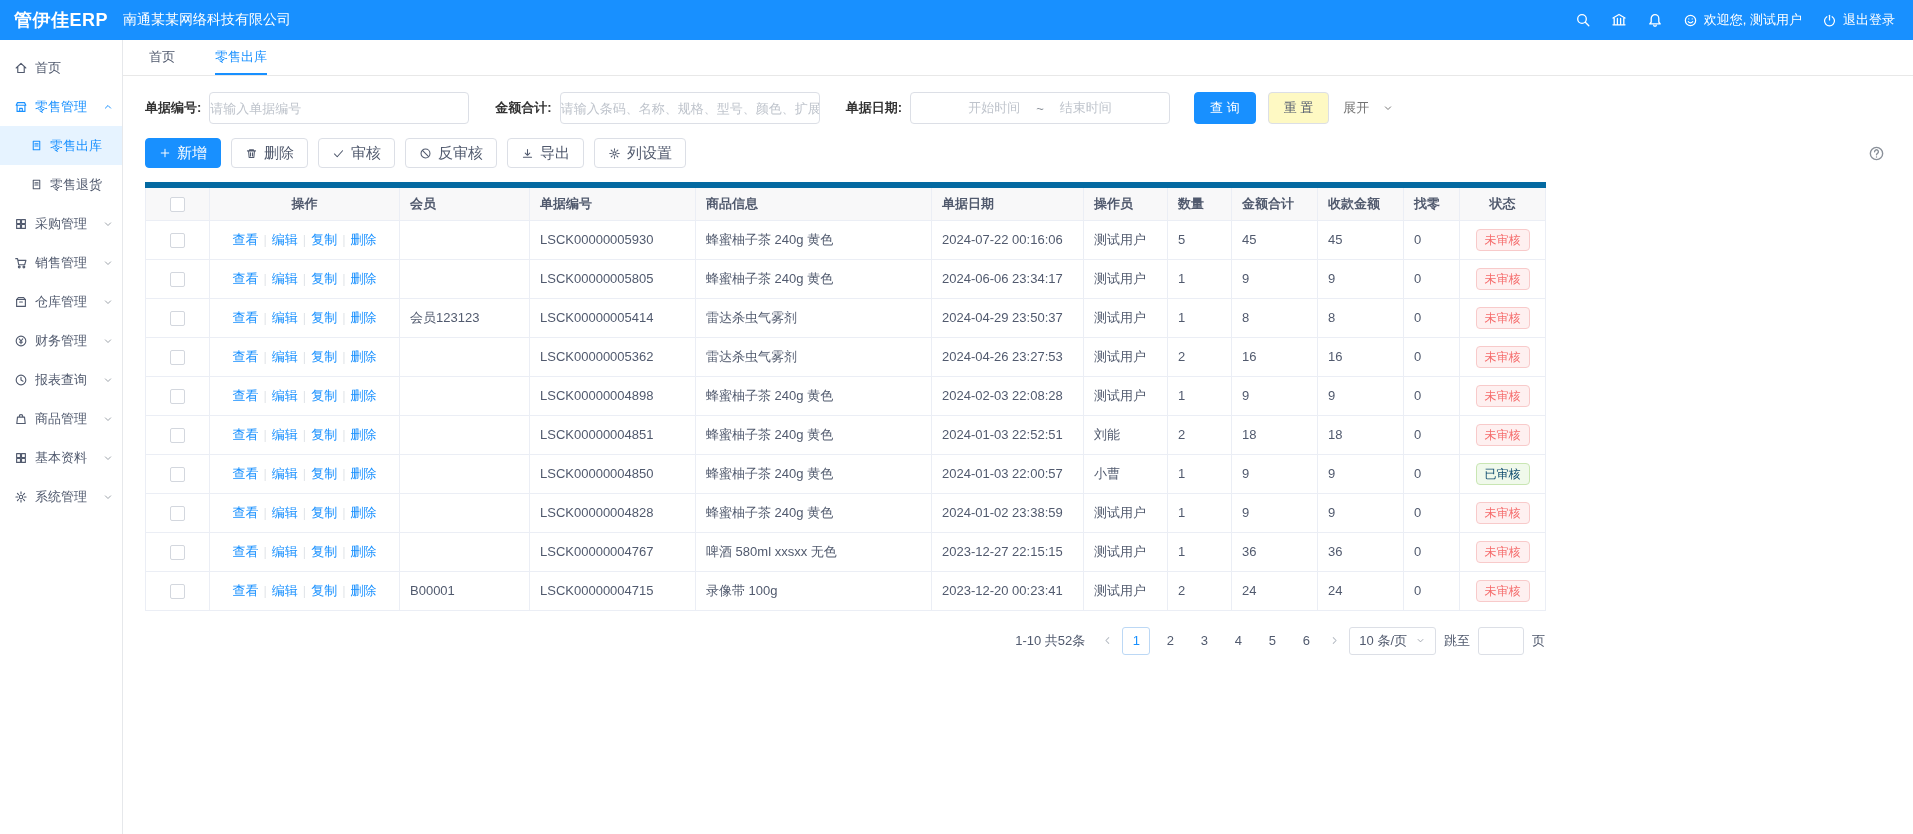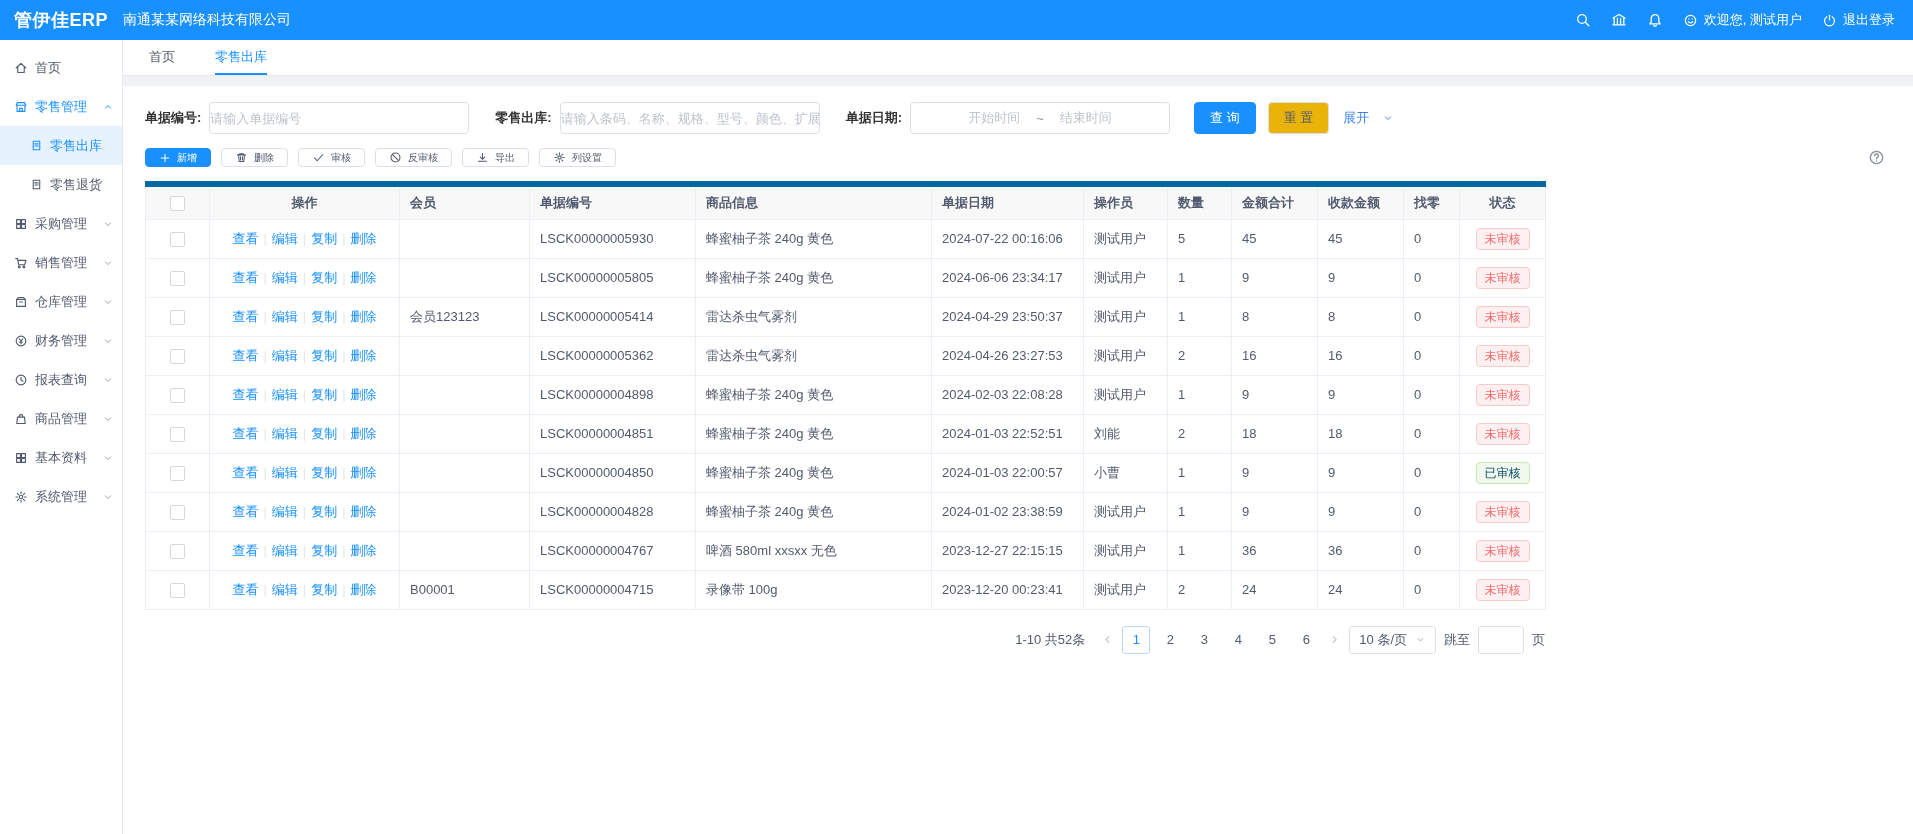--- a/index.html
+++ b/index.html
@@ -34,45 +34,45 @@
   .side-item.sub.selected { background:#e6f3ff; color:#1890ff; }
 
   
   .tabbar { background:#fff; height:36px; display:flex; align-items:stretch; gap:40px;
     padding-left:26px; border-bottom:1px solid #e8e8e8; flex:none; }
   .tab { display:flex; align-items:center; color:#515a6e; cursor:pointer;
     border-bottom:2px solid transparent; font-size:13px; }
   .tab.active { color:#1890ff; border-bottom-color:#1890ff; }
 
   
-  .content { background:#fff; margin-top:10px; flex:1; padding:16px 22px 0; overflow:hidden; }
+  .content { background:#fff; flex:1; padding:16px 22px 0; overflow:hidden; }
 
   
   .filters { display:flex; align-items:center; margin-bottom:14px; }
   .f-label { font-weight:bold; color:#333; flex:none; }
   .f-input { width:260px; height:32px; border:1px solid #dcdfe6; border-radius:4px;
     padding:0 0; font-size:13px; color:#515a6e; margin-left:8px; outline:none;
     font-family:"Liberation Sans","DejaVu Sans",sans-serif; }
   .f-input::placeholder { color:#bfc4cc; }
   .gap { width:26px; flex:none; }
   .date-range { width:260px; height:32px; border:1px solid #dcdfe6; border-radius:4px;
     display:flex; align-items:center; justify-content:center; gap:16px; color:#bfc4cc;
     margin-left:8px; cursor:pointer; }
   .date-range .tilde { color:#8a9099; }
   .btn { height:32px; border-radius:4px; padding:0 15px; font-size:13px; cursor:pointer;
     font-family:"Liberation Sans","DejaVu Sans",sans-serif; }
   .btn.primary { background:#1890ff; border:1px solid #1890ff; color:#fff; margin-left:24px; }
-  .btn.plain { background:#eab308; border:1px solid #dcdfe6; color:#515a6e; margin-left:12px; }
-  .expand-link { color:#3b82f6; margin-left:14px; cursor:pointer; display:flex; align-items:center; gap:13px; }
+  .btn.plain { background:#fef9c3; border:1px solid #dcdfe6; color:#515a6e; margin-left:12px; }
+  .expand-link { color:#737373; margin-left:14px; cursor:pointer; display:flex; align-items:center; gap:13px; }
 
   
   .toolbar { display:flex; align-items:center; gap:10px; margin-bottom:14px; }
-  .tb-btn { height:19px; border:1px solid #dcdfe6; background:#fff; border-radius:4px;
+  .tb-btn { height:30px; border:1px solid #dcdfe6; background:#fff; border-radius:4px;
     display:inline-flex; align-items:center; gap:6px; padding:0 13px; color:#515a6e;
-    font-size:10px; cursor:pointer; font-family:"Liberation Sans","DejaVu Sans",sans-serif; }
+    font-size:15px; cursor:pointer; font-family:"Liberation Sans","DejaVu Sans",sans-serif; }
   .tb-btn.primary { background:#1890ff; border-color:#1890ff; color:#fff; }
   .help-icon { margin-left:auto; margin-right:6px; color:#8a9099; cursor:pointer; display:flex; }
 
   
   table.grid { width:1400px; border-collapse:collapse; table-layout:fixed;
     border-top:6px solid #0369a1; border-left:1px solid #ebeef5; }
   .grid th { background:#f8f8f9; font-weight:bold; color:#515a6e; height:35px;
     border-right:1px solid #ebeef5; border-bottom:1px solid #ebeef5;
     padding:0 10px; text-align:left; font-size:13px; }
   .grid td { height:39px; border-right:1px solid #ebeef5; border-bottom:1px solid #ebeef5;
@@ -384,21 +384,21 @@
       <div class="tab">首页</div>
       <div class="tab active">零售出库</div>
     </div>
 
     <div class="content">
 
       <div class="filters">
         <span class="f-label">单据编号:</span>
         <input class="f-input" type="text" placeholder="请输入单据编号" style="">
         <span class="gap"></span>
-        <span class="f-label">零售出库:</span>
+        <span class="f-label">金额合计:</span>
         <input class="f-input" type="text" placeholder="请输入条码、名称、规格、型号、颜色、扩展..." style="">
         <span class="gap"></span>
         <span class="f-label">单据日期:</span>
         <div class="date-range">
           <span>开始时间</span>
           <span class="tilde">~</span>
           <span>结束时间</span>
         </div>
         <button class="btn primary">查 询</button>
         <button class="btn plain">重 置</button>

